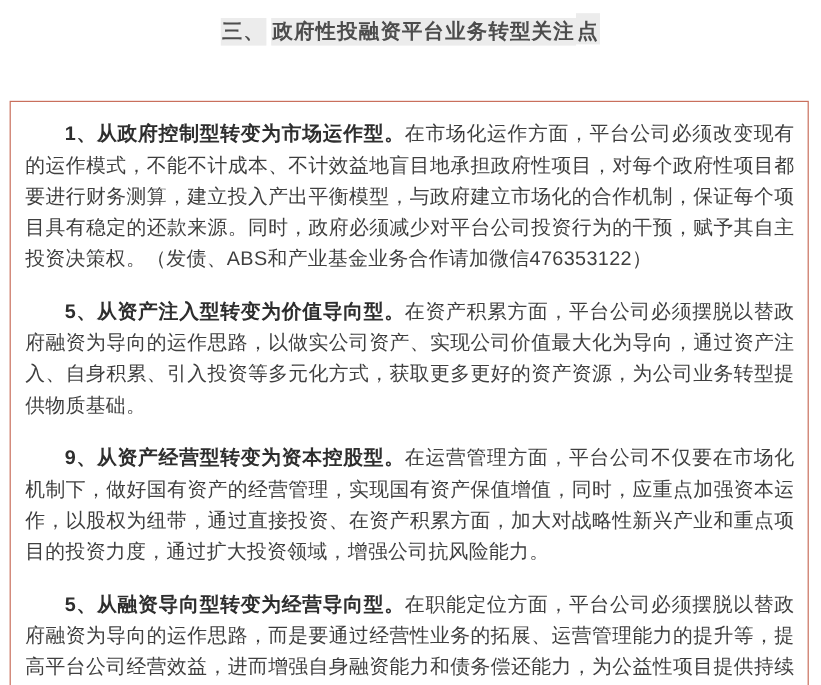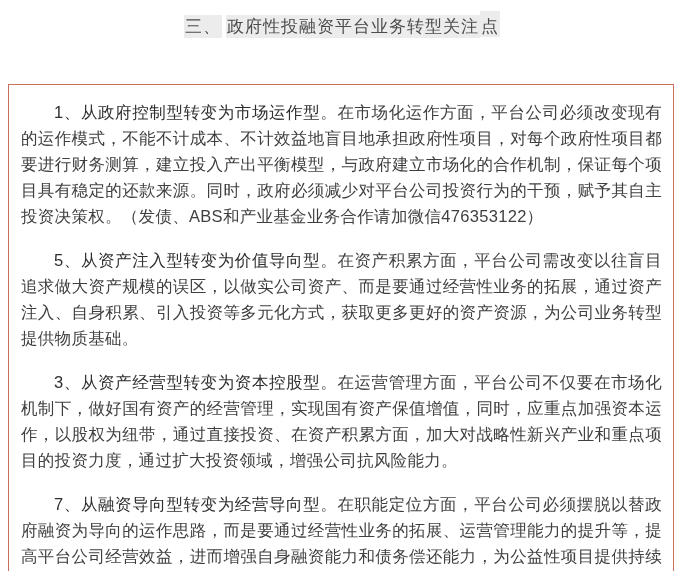--- a/index.html
+++ b/index.html
@@ -11,21 +11,21 @@
       position: relative;
       width: 684px;
       height: 571px;
       background: #ffffff;
       overflow: hidden;
     }
     .article-title {
       margin-top: 13px;
       text-align: center;
       font-size: 17px;
-      font-weight: normal;
+      font-weight: bold;
       color: #4c4c4c;
       line-height: 27px;
       letter-spacing: 1px;
       white-space: nowrap;
     }
     .hl {
       background: #ececec;
       padding: 2px 1px;
     }
     .hl-first {
@@ -50,34 +50,34 @@
       line-height: 26px;
       color: #3f3f3f;
       text-align: justify;
       text-indent: 2em;
       letter-spacing: 0.3px;
     }
     .content-box p + p {
       margin-top: 18px;
     }
     .lead {
-      font-weight: normal;
+      font-weight: bold;
       color: #2e2e2e;
       margin-top: 15px;
     }
   </style>
 </head>
 <body>
 
 <div class="page">
 
   <h1 class="article-title">
     <span class="hl hl-first">三、</span><span class="hl">政府性投融资平台业务转型关注</span><span class="hl hl-last">点</span>
   </h1>
 
   <div class="content-box">
     <p><span class="lead">1、从政府控制型转变为市场运作型。</span><span>在市场化运作方面，平台公司必须改变现有的运作模式，不能不计成本、不计效益地盲目地承担政府性项目，对每个政府性项目都要进行财务测算，建立投入产出平衡模型，与政府建立市场化的合作机制，保证每个项目具有稳定的还款来源。同时，政府必须减少对平台公司投资行为的干预，赋予其自主投资决策权。（发债、ABS和产业基金业务合作请加微信476353122）</span></p>
-    <p><span class="lead">5、从资产注入型转变为价值导向型。</span><span>在资产积累方面，平台公司需改变以往盲目追求做大资产规模的误区，以做实公司资产、而是要通过经营性业务的拓展，通过资产注入、自身积累、引入投资等多元化方式，获取更多更好的资产资源，为公司业务转型提供物质基础。</span></p>
-    <p><span class="lead">3、从资产经营型转变为资本控股型。</span><span>在运营管理方面，平台公司不仅要在市场化机制下，做好国有资产的经营管理，实现国有资产保值增值，同时，应重点加强资本运作，以股权为纽带，通过直接投资、在资产积累方面，加大对战略性新兴产业和重点项目的投资力度，通过扩大投资领域，增强公司抗风险能力。</span></p>
-    <p><span class="lead">7、从融资导向型转变为经营导向型。</span><span>在职能定位方面，平台公司必须摆脱以替政府融资为导向的运作思路，而是要通过经营性业务的拓展、运营管理能力的提升等，提高平台公司经营效益，进而增强自身融资能力和债务偿还能力，为公益性项目提供持续的资金支持。</span></p>
+    <p><span class="lead">5、从资产注入型转变为价值导向型。</span><span>在资产积累方面，平台公司必须摆脱以替政府融资为导向的运作思路，以做实公司资产、实现公司价值最大化为导向，通过资产注入、自身积累、引入投资等多元化方式，获取更多更好的资产资源，为公司业务转型提供物质基础。</span></p>
+    <p><span class="lead">9、从资产经营型转变为资本控股型。</span><span>在运营管理方面，平台公司不仅要在市场化机制下，做好国有资产的经营管理，实现国有资产保值增值，同时，应重点加强资本运作，以股权为纽带，通过直接投资、在资产积累方面，加大对战略性新兴产业和重点项目的投资力度，通过扩大投资领域，增强公司抗风险能力。</span></p>
+    <p><span class="lead">5、从融资导向型转变为经营导向型。</span><span>在职能定位方面，平台公司必须摆脱以替政府融资为导向的运作思路，而是要通过经营性业务的拓展、运营管理能力的提升等，提高平台公司经营效益，进而增强自身融资能力和债务偿还能力，为公益性项目提供持续的资金支持。</span></p>
   </div>
 
 </div>
 
 </body></html>

